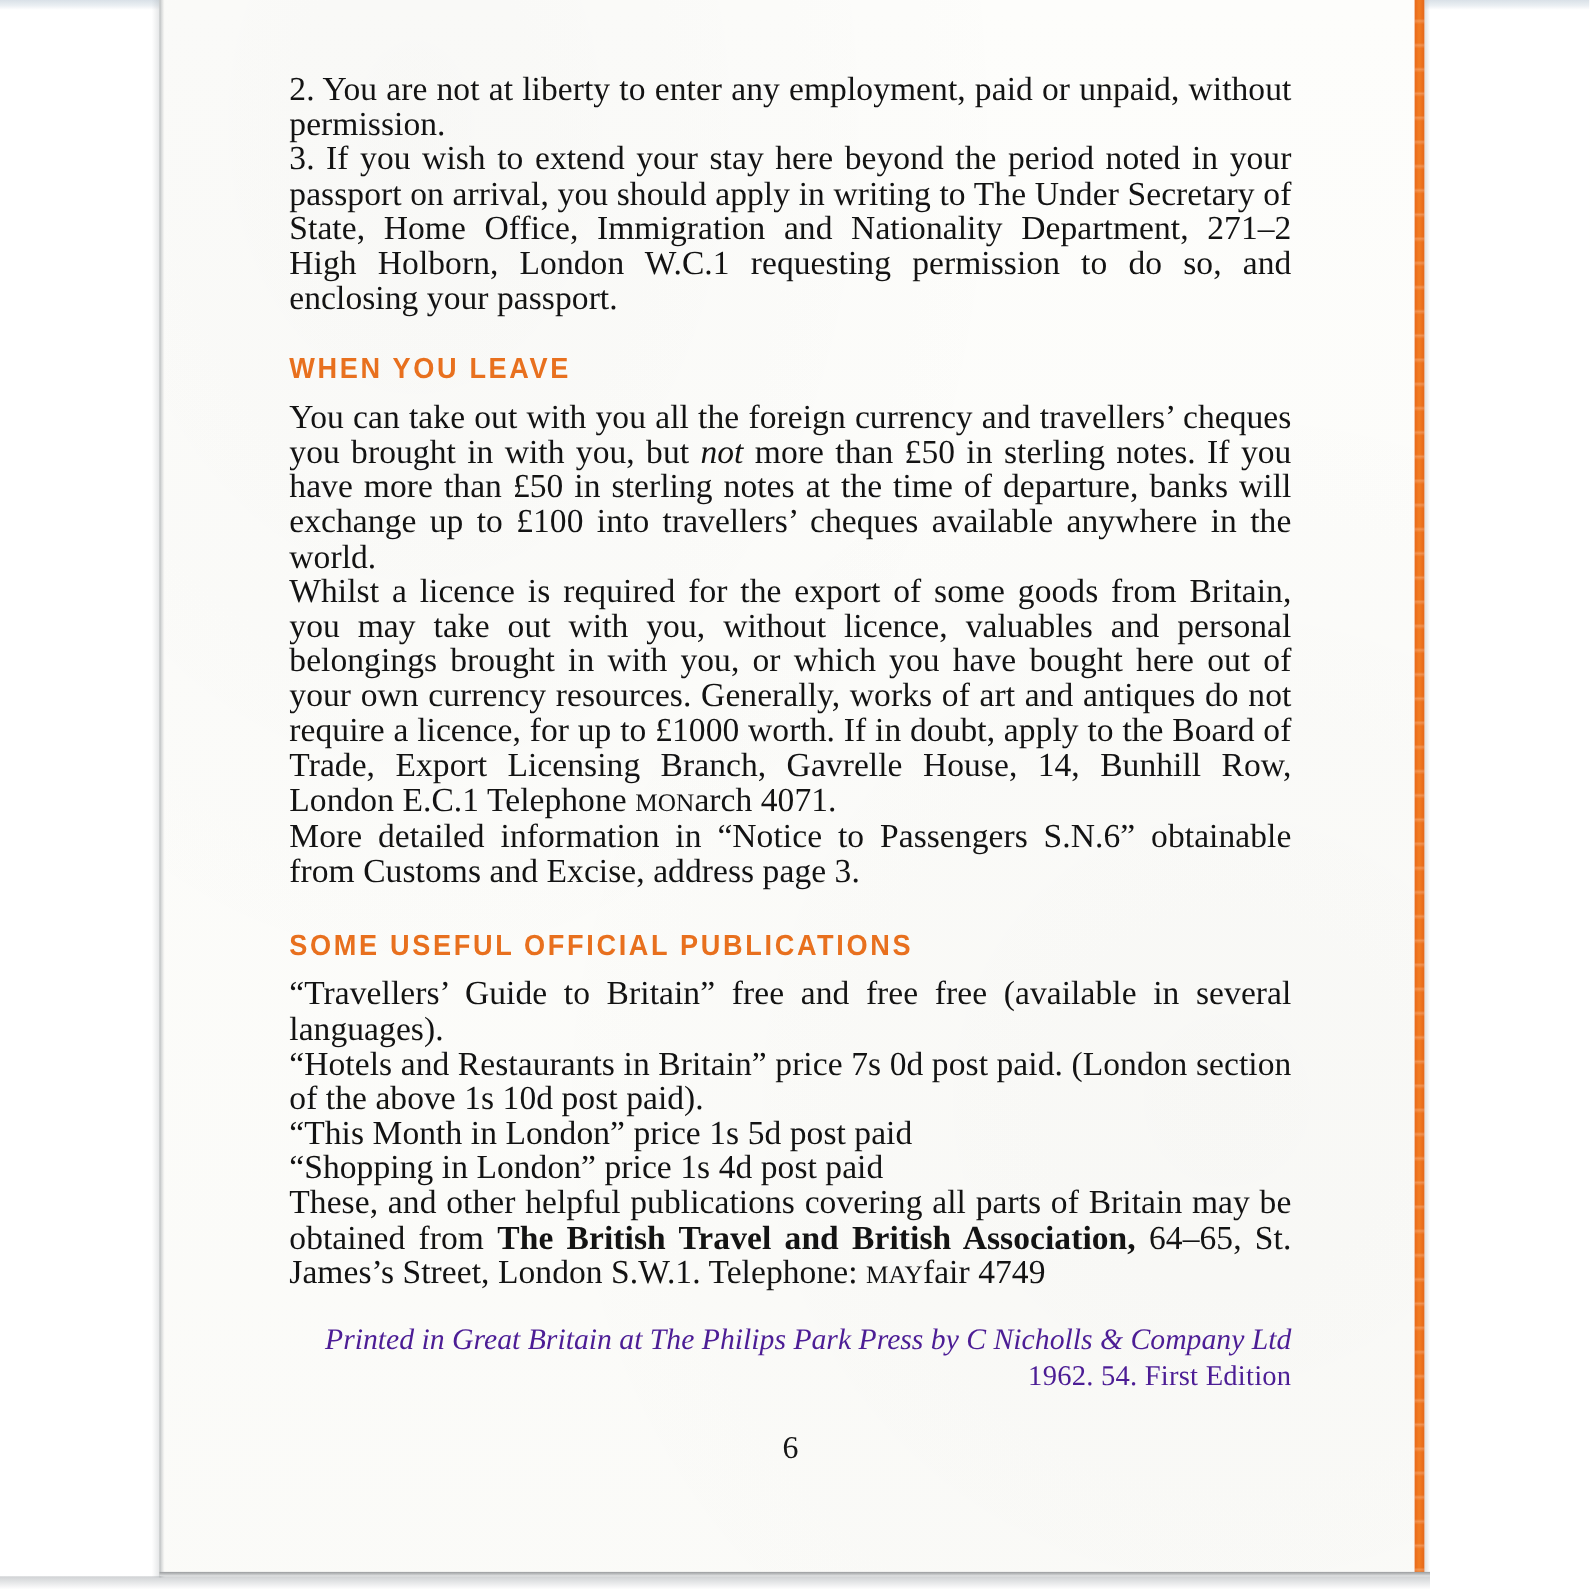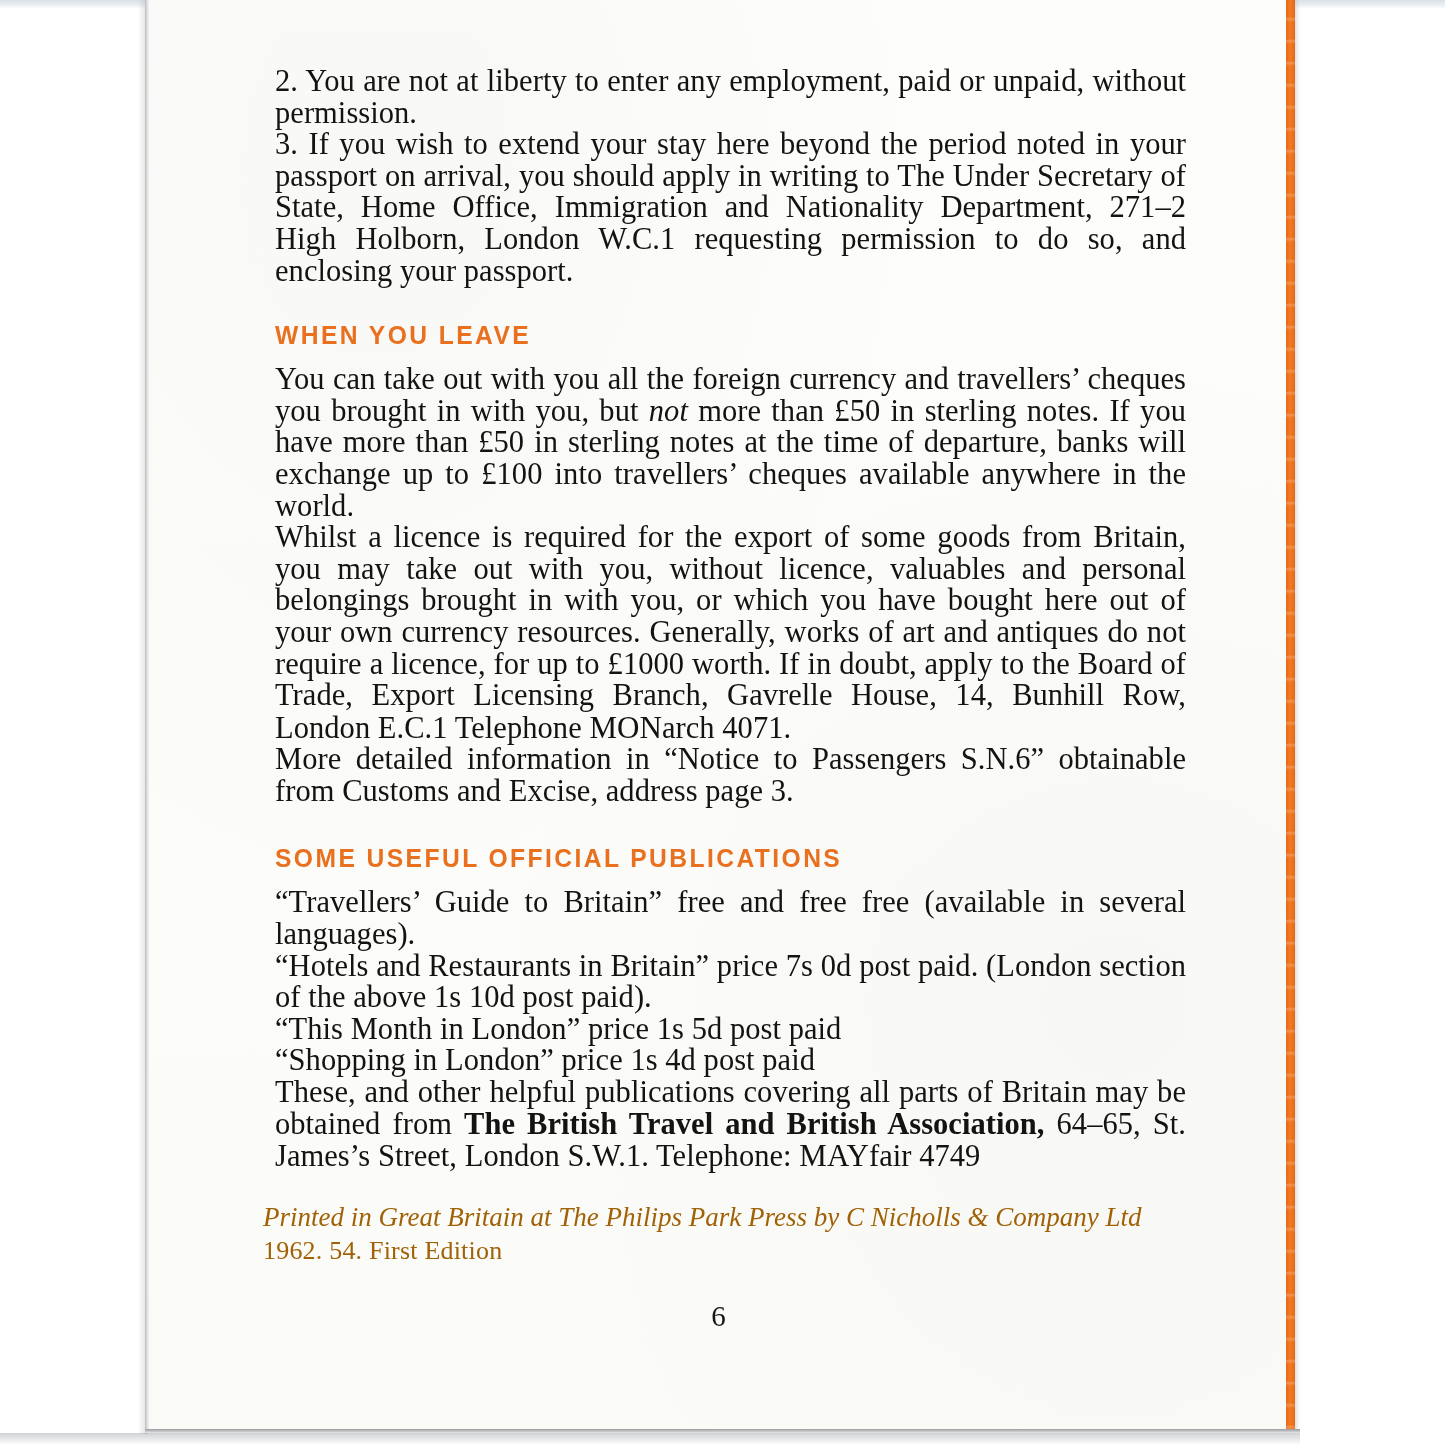--- a/index.html
+++ b/index.html
@@ -106,21 +106,21 @@
     left: 0px;
     top: 1433px;
     width: 1300px;
     height: 12px;
     background: linear-gradient(180deg, rgba(150,155,160,0.45) 0%, rgba(255,255,255,0) 100%);
   }
 
   
   .content {
     position: absolute;
-    left: 275px;
+    left: 263px;
     top: 66px;
     width: 911px;
   }
 
   .body-text {
     font-family: "Liberation Serif", serif;
     font-size: 30.5px;
     line-height: 31.6px;
     color: #131313;
     text-align: justify;
@@ -146,37 +146,37 @@
     transform-origin: left center;
     white-space: nowrap;
   }
 
   .gap-before-heading { height: 33px; }
   .gap-after-heading  { height: 13px; }
   .gap-pub-heading-before { height: 36px; }
 
   .smallcaps {
     font-variant: small-caps;
-    font-size: 31px;
+    font-size: 23px;
   }
   .italic { font-style: italic; }
   .bold   { font-weight: bold; }
 
   
   .colophon {
     position: absolute;
     left: 263px;
     top: 1201px;
     width: 911px;
-    text-align: left;
+    text-align: right;
     font-family: "Liberation Serif", serif;
     font-style: italic;
     font-size: 27px;
     line-height: 33px;
-    color: #a16207;
+    color: #4c1d95;
   }
   .colophon .line2 {
     font-style: normal;
     font-size: 26px;
     letter-spacing: 0.2px;
   }
   .folio {
     position: absolute;
     left: 263px;
     top: 1300px;

